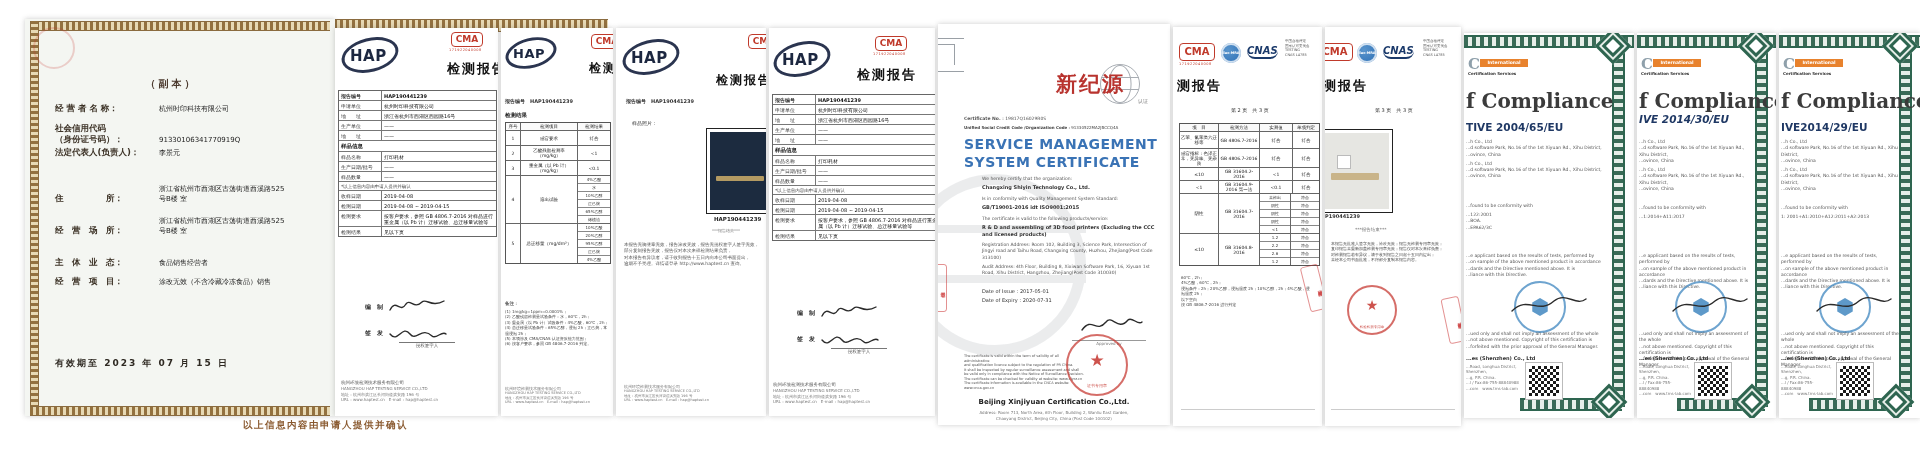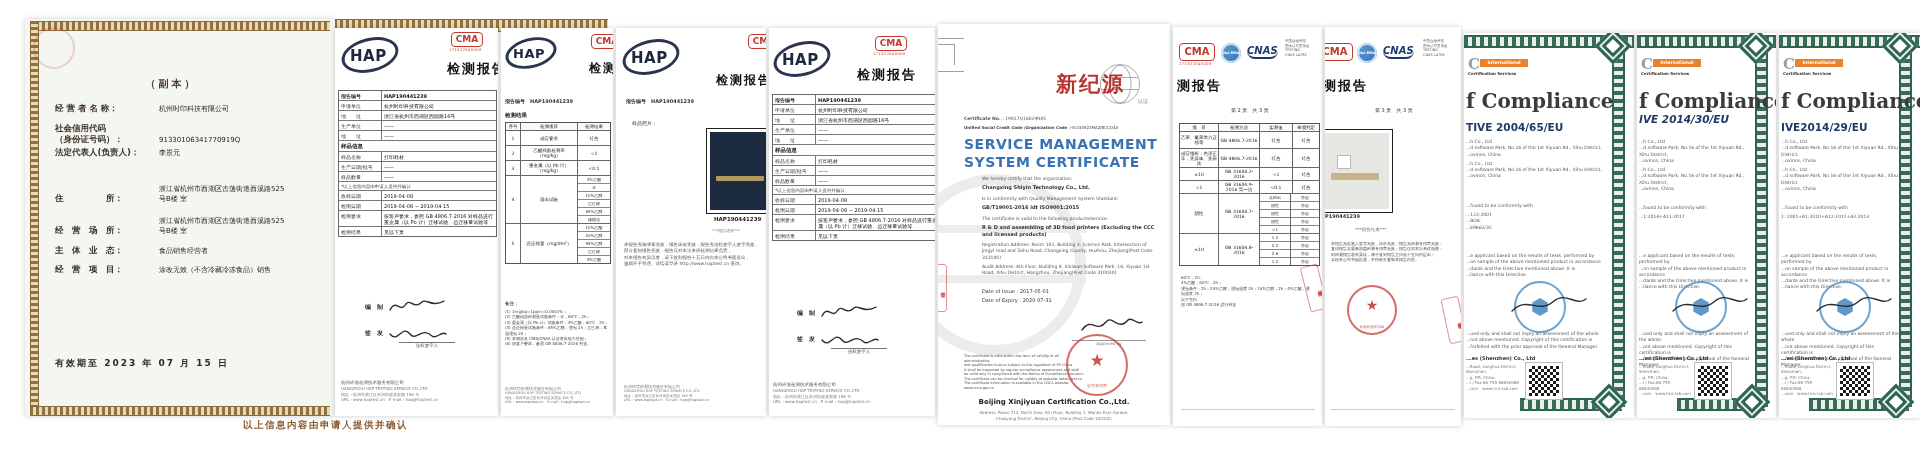--- a/index.html
+++ b/index.html
@@ -99,21 +99,21 @@
         <span class="lic-val">李景元</span>
       </div>
       <div class="lic-row" style="margin-top:24px;">
         <span class="lic-lab">住　　　　　所：</span>
         <span class="lic-val" style="max-width:126px;">浙江省杭州市西湖区古荡街道西溪路525号B楼 室</span>
       </div>
       <div class="lic-row" style="margin-top:10px;">
         <span class="lic-lab">经　营　场　所：</span>
         <span class="lic-val" style="max-width:126px;">浙江省杭州市西湖区古荡街道西溪路525号B楼 室</span>
       </div>
-      <div class="lic-row" style="margin-top:8px;font-family:Liberation Serif, serif;">
+      <div class="lic-row" style="margin-top:20px;font-family:Liberation Serif, serif;">
         <span class="lic-lab">主　体　业　态：</span>
         <span class="lic-val">食品销售经营者</span>
       </div>
       <div class="lic-row" style="margin-top:8px;">
         <span class="lic-lab">经　营　项　目：</span>
         <span class="lic-val" style="max-width:126px;">涂改无效（不含冷藏冷冻食品）销售</span>
       </div>
     </div>
     <div class="a b" style="left:30px;top:338px;font-size:9px;color:#2e2922;letter-spacing:2px;">有效期至 2023 年 07 月 15 日</div>
   </div>

